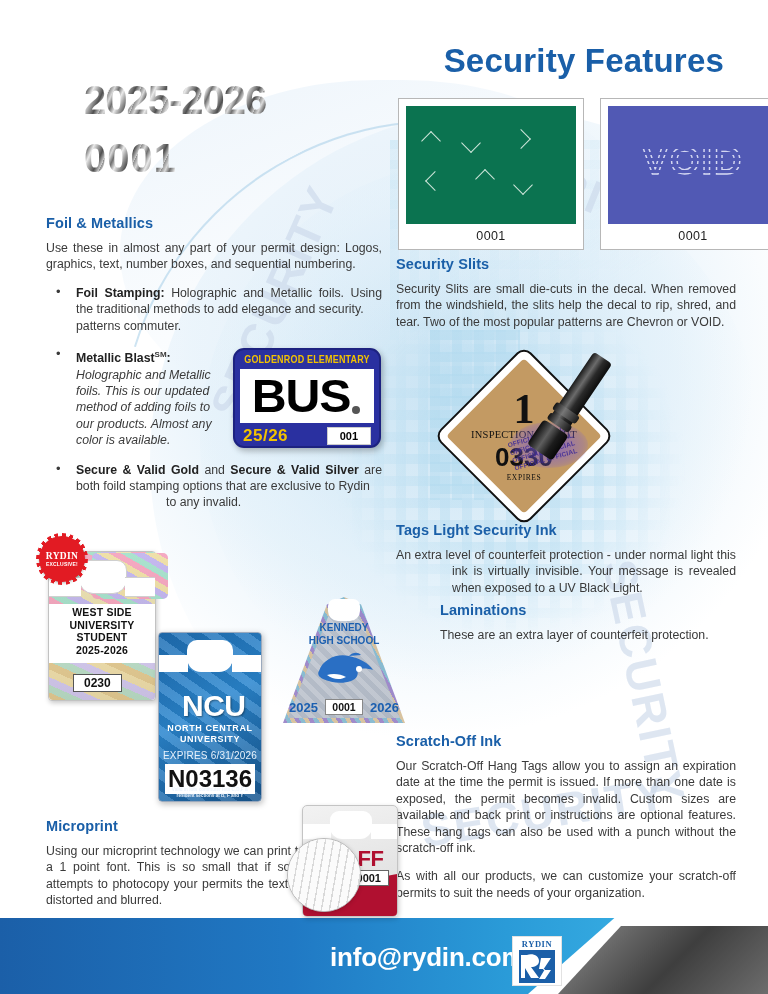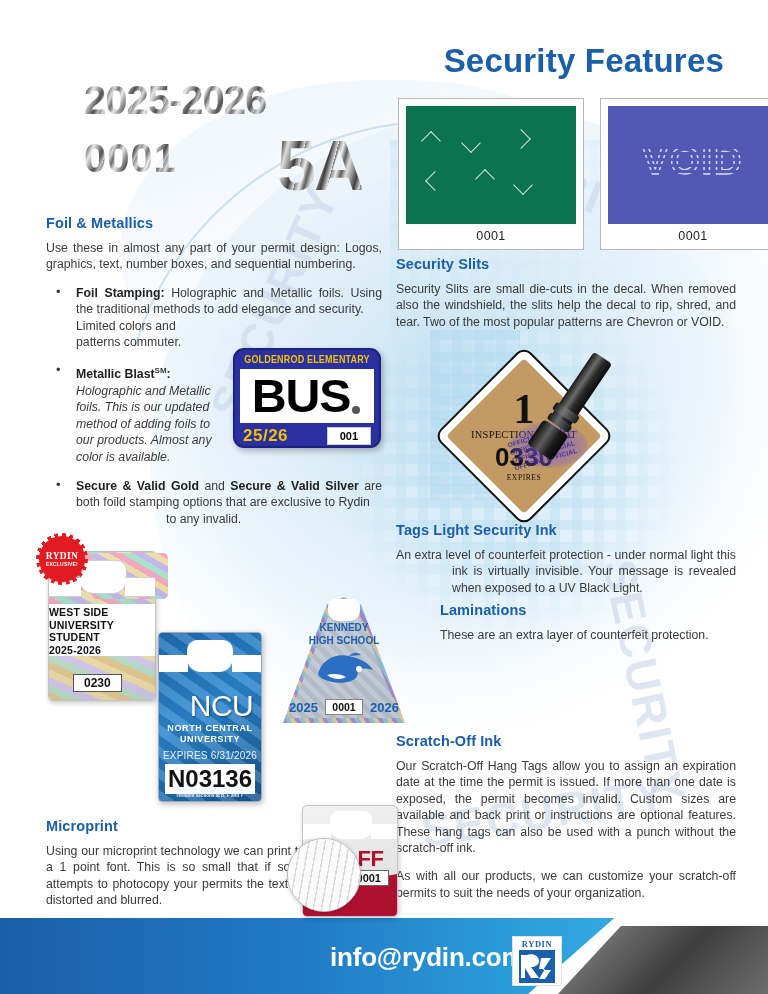--- a/index.html
+++ b/index.html
@@ -297,23 +297,23 @@
   }
   .tag-hole.notch::before{
     content:""; position:absolute; left: -31px; top: 16px; width: 32px; height: 18px;
     background:#ffffff; border-top: 1px solid #cfcfcf; border-bottom: 1px solid #cfcfcf;
   }
   .tag-hole.notch::after{
     content:""; position:absolute; right: -31px; top: 16px; width: 32px; height: 18px;
     background:#ffffff; border-top: 1px solid #cfcfcf; border-bottom: 1px solid #cfcfcf;
   }
   .tag-west-body {
-    position: absolute; left: 0; right: 0; top: 52px; height: 52px;
+    position: absolute; left: 0; right: 0; top: 52px; height: 59px;
     background: #fff; z-index: 2;
-    text-align: left; font-size: 10.5px; font-weight: bold; color: #111;
+    text-align: center; font-size: 10.5px; font-weight: bold; color: #111;
     line-height: 12.5px; padding-top: 2px; letter-spacing: .2px;
   }
   .tag-west-serial {
     position: absolute; left: 24px; bottom: 8px; z-index: 4;
     background: #fff; border: 1px solid #555; color: #111;
     font-size: 12px; font-weight: bold; padding: 1px 10px;
   }
   .rydin-badge {
     position: absolute; left: 39px; top: 536px; z-index: 6;
     width: 46px; height: 46px; border-radius: 50%;
@@ -343,22 +343,22 @@
   .ncu-hole {
     position: absolute; left: 28px; top: 7px; width: 46px; height: 32px;
     background: #ffffff; border-radius: 10px 10px 14px 14px;
   }
   .ncu-hole::before{
     content:""; position:absolute; left:-29px; top:15px; width:30px; height:17px; background:#ffffff;
   }
   .ncu-hole::after{
     content:""; position:absolute; right:-29px; top:15px; width:30px; height:17px; background:#ffffff;
   }
-  .ncu-name { position: absolute; left: 0; right: 0; top: 58px; text-align: center;
-    color: #fff; font-size: 30px; font-weight: normal; letter-spacing: -.5px; line-height: 30px;
+  .ncu-name { position: absolute; left: 0; right: 0; top: 58px; 
+    color: #fff; font-size: 30px; font-weight: bold; letter-spacing: -.5px; line-height: 30px;
     text-shadow: 1px 1px 2px rgba(0,0,0,.4); padding-left: 23px; }
   .ncu-sub { position: absolute; left: 0; right: 0; top: 90px; text-align: center;
     color: #fff; font-size: 9px; font-weight: bold; line-height: 10.5px; letter-spacing: .6px; }
   .ncu-exp { position: absolute; left: 0; right: 0; top: 117px; text-align: center;
     color: #e8f1fb; font-size: 10px; letter-spacing: .2px; }
   .ncu-serial {
     position: absolute; left: 6px; right: 6px; top: 131px;
     background: #fff; color: #111; text-align: center;
     font-size: 24px; font-weight: bold; letter-spacing: 0px; padding: 1px 0;
   }
@@ -502,21 +502,20 @@
 
     <span class="wm-word wm-w4">SECURITY</span>
     <span class="wm-word wm-w5">SECURITY</span>
   </div>
 
   <h1 class="page-title">Security Features</h1>
 
   <div class="metal-block">
     <span class="metal-text metal-year">2025-2026</span>
     <span class="metal-text metal-num">0001</span>
-    <span class="metal-text metal-big">5A</span>
   </div>
 
   <div class="slits">
     <div class="slit-card">
       <div class="slit-img slit-green">
         <span class="chev" style="left:18px;  top:28px;  transform:rotate(45deg);"></span>
         <span class="chev" style="left:58px;  top:30px;  transform:rotate(225deg);"></span>
         <span class="chev" style="left:108px; top:26px;  transform:rotate(135deg);"></span>
         <span class="chev" style="left:22px;  top:68px;  transform:rotate(-45deg);"></span>
         <span class="chev" style="left:72px;  top:66px;  transform:rotate(45deg);"></span>
@@ -533,21 +532,20 @@
   </div>
 
   <div class="col-left">
 
     <h2 class="sec-head">Foil &amp; Metallics</h2>
     <p class="body">Use these in almost any part of your permit design: Logos, graphics, text, number boxes, and sequential numbering.</p>
 
     <ul class="blist">
       <li>
         <span class="b">Foil Stamping:</span><span> Holographic and Metallic foils. Using the traditional methods to add elegance and security.</span>
-        <div class="wrap-narrow-1" style="text-align:justify">Limited colors and</div>
         <div>patterns commuter.</div>
       </li>
 
       <li>
         <span class="b">Metallic Blast</span><sup class="sm">SM</sup><span class="b">:</span>
         <div class="wrap-narrow-2" style="text-align:left">Holographic and Metallic foils. This is our updated method of adding foils to our products. Almost any color is available.</div>
       </li>
 
       <li>
         <span class="b">Secure &amp; Valid Gold</span><span> and </span><span class="b">Secure &amp; Valid Silver</span><span> are both foild stamping options that are exclusive to Rydin</span>
@@ -556,21 +554,21 @@
     </ul>
   </div>
 
   <div style="position:absolute; left:46px; top:818px; width:282px;">
     <h2 class="sec-head">Microprint</h2>
     <p class="body">Using our microprint technology we can print text in a 1 point font. This is so small that if someone attempts to photocopy your permits the text will be distorted and blurred.</p>
   </div>
 
   <div class="col-right">
     <h2 class="sec-head">Security Slits</h2>
-    <p class="body">Security Slits are small die-cuts in the decal. When removed also the windshield, the slits help the decal to rip, shred, and tear. Two of the most popular patterns are Chevron or VOID.</p>
+    <p class="body">Security Slits are small die-cuts in the decal. When removed from the windshield, the slits help the decal to rip, shred, and tear. Two of the most popular patterns are Chevron or VOID.</p>
   </div>
 
   <div style="position:absolute; left:396px; top:522px; width:340px;">
     <h2 class="sec-head">Tags Light Security Ink</h2>
     <p class="body" style="padding-left:56px; text-indent:-56px;">An extra level of counterfeit protection - under normal light this ink is virtually invisible. Your message is revealed when exposed to a UV Black Light.</p>
   </div>
 
   <div style="position:absolute; left:440px; top:602px; width:296px;">
     <h2 class="sec-head">Laminations</h2>
     <p class="body">These are an extra layer of counterfeit protection.</p>

